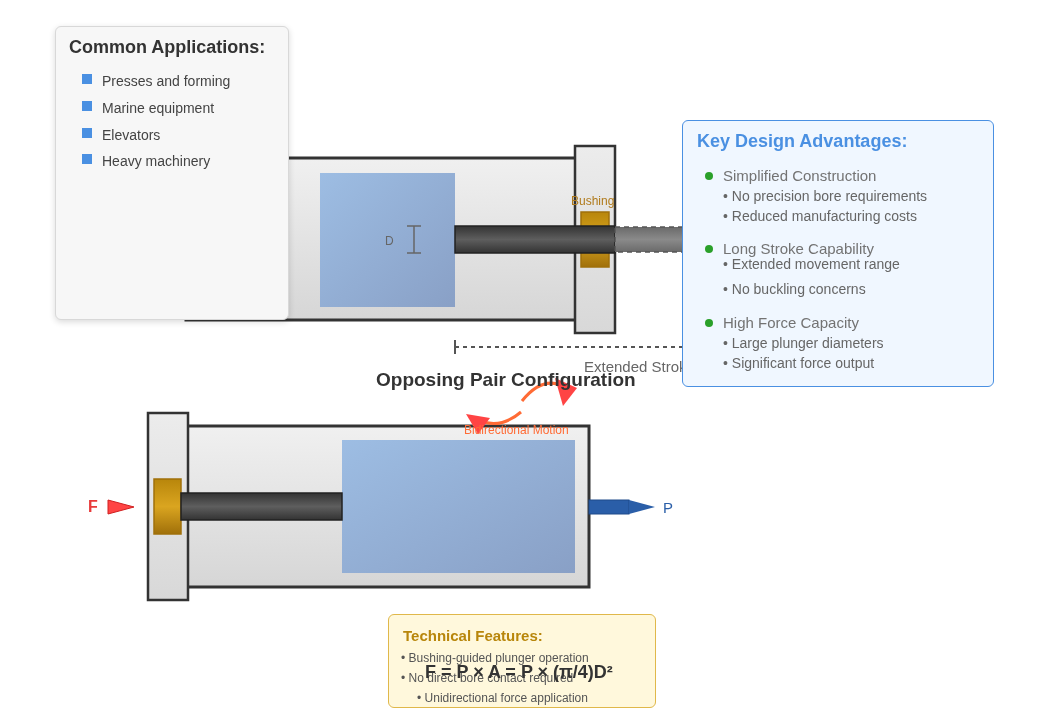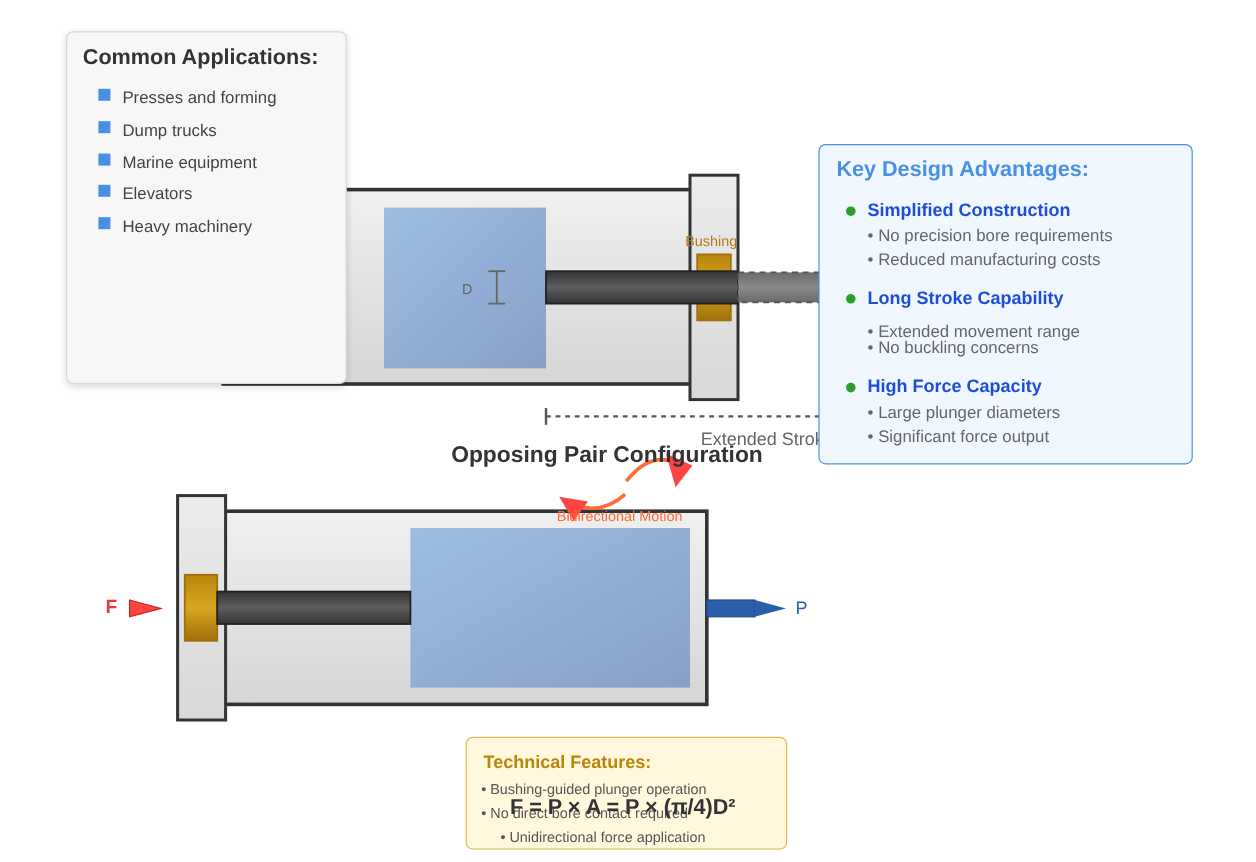--- a/index.html
+++ b/index.html
@@ -8,21 +8,21 @@
   .panel { position:absolute; box-sizing:border-box; }
   #apps-panel { left:55px; top:26px; width:234px; height:294px; background:#f7f7f7; border:1px solid #d8d8d8; border-radius:6px; box-shadow:0 2px 6px rgba(0,0,0,0.15); }
   #apps-panel h3 { margin:0; position:absolute; left:13px; top:10px; font-size:18px; font-weight:bold; color:#333; }
   #apps-panel ul { list-style:none; margin:0; padding:0; position:absolute; left:26px; top:44px; }
   #apps-panel li { height:26.8px; font-size:14px; color:#444; position:relative; padding-left:20px; line-height:20px; }
   #apps-panel li .sq { position:absolute; left:0; top:3px; width:10px; height:10px; background:#4a90e2; }
   #adv-panel { left:682px; top:120px; width:312px; height:267px; background:#f0f7ff; border:1px solid #4a90e2; border-radius:6px; }
   #adv-panel h3 { margin:0; position:absolute; left:14px; top:10px; font-size:18px; font-weight:bold; color:#4a90e2; }
   .adv-group { position:absolute; left:22px; }
   .adv-group .dot { position:absolute; left:0; top:5px; width:8px; height:8px; border-radius:50%; background:#2aa02a; }
-  .adv-group .ttl { position:absolute; left:18px; top:0; font-size:15px; font-weight:bold; color:#1d4ed8; white-space:nowrap; }
+  .adv-group .ttl { position:absolute; left:18px; top:0; font-size:15px; font-weight:normal; color:#737373; white-space:nowrap; }
   .adv-group .sub { position:absolute; left:18px; font-size:14px; color:#666; white-space:nowrap; }
   #tech-panel { left:388px; top:614px; width:268px; height:94px; background:#fff8dc; border:1px solid #e0b84a; border-radius:6px; }
   #tech-panel h4 { margin:0; position:absolute; left:14px; top:12px; font-size:15px; font-weight:bold; color:#b8860b; }
   #tech-panel .line { position:absolute; left:12px; font-size:12px; color:#555; white-space:nowrap; }
   .formula { position:absolute; left:425px; top:662px; font-size:18px; font-weight:bold; color:#333; white-space:nowrap; }
   .lbl { position:absolute; white-space:nowrap; }
 </style>
 </head>
 <body>
 
@@ -105,39 +105,38 @@
 <div class="lbl" style="left:584px;top:358px;font-size:15px;color:#666;">Extended Stroke Length</div>
 <div class="lbl" style="left:376px;top:369px;font-size:19px;font-weight:bold;color:#333;">Opposing Pair Configuration</div>
 <div class="lbl" style="left:464px;top:423px;font-size:12px;color:#ff6b35;">Bidirectional Motion</div>
 <div class="lbl" style="left:88px;top:498px;font-size:16px;font-weight:bold;color:#e83a3a;">F</div>
 <div class="lbl" style="left:663px;top:499px;font-size:15px;color:#2a5ea8;">P</div>
 
 <div class="panel" id="apps-panel">
   <h3>Common Applications:</h3>
   <ul>
     <li><span class="sq"></span><span>Presses and forming</span></li>
-    <li><span class="sq"></span><span>Dump trucks</span></li>
     <li><span class="sq"></span><span>Marine equipment</span></li>
     <li><span class="sq"></span><span>Elevators</span></li>
     <li><span class="sq"></span><span>Heavy machinery</span></li>
   </ul>
 </div>
 
 <div class="panel" id="adv-panel">
   <h3>Key Design Advantages:</h3>
   <div class="adv-group" style="top:46px;">
     <span class="dot"></span>
     <span class="ttl">Simplified Construction</span>
     <span class="sub" style="top:21px;">• No precision bore requirements</span>
     <span class="sub" style="top:41px;">• Reduced manufacturing costs</span>
   </div>
   <div class="adv-group" style="top:119px;">
     <span class="dot"></span>
     <span class="ttl">Long Stroke Capability</span>
-    <span class="sub" style="top:28px;">• Extended movement range</span>
+    <span class="sub" style="top:16px;">• Extended movement range</span>
     <span class="sub" style="top:41px;">• No buckling concerns</span>
   </div>
   <div class="adv-group" style="top:193px;">
     <span class="dot"></span>
     <span class="ttl">High Force Capacity</span>
     <span class="sub" style="top:21px;">• Large plunger diameters</span>
     <span class="sub" style="top:41px;">• Significant force output</span>
   </div>
 </div>
 

